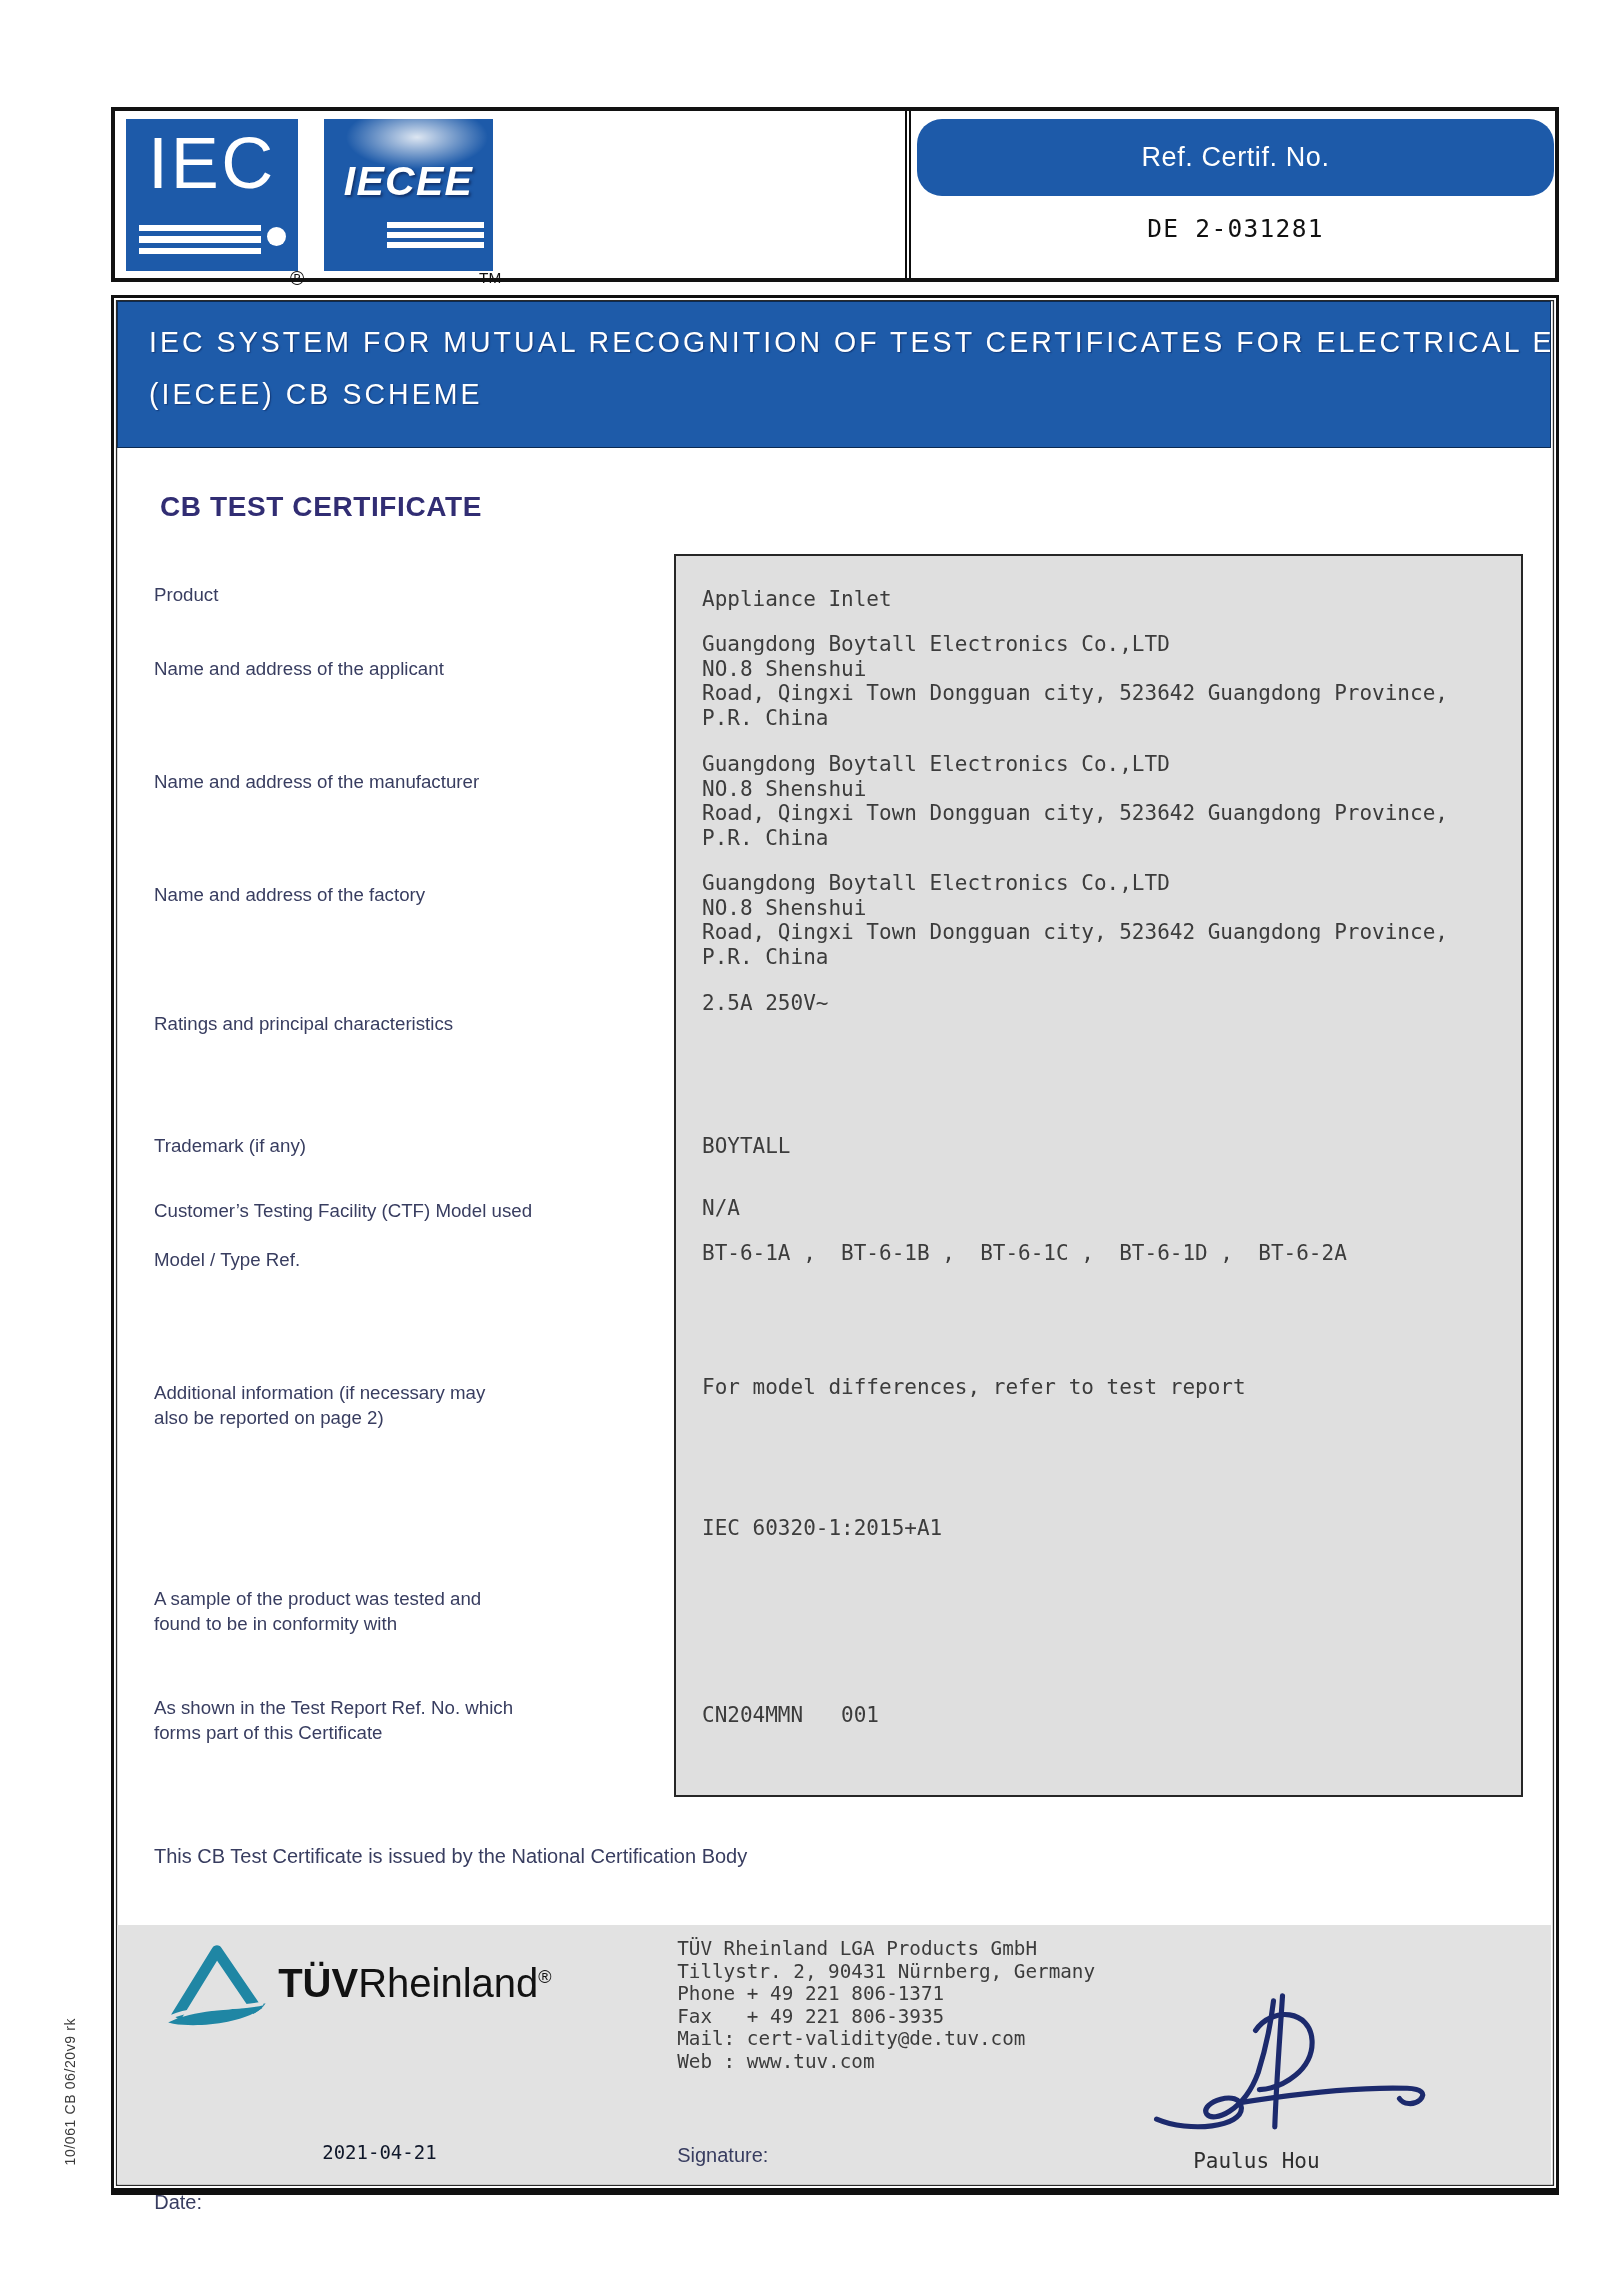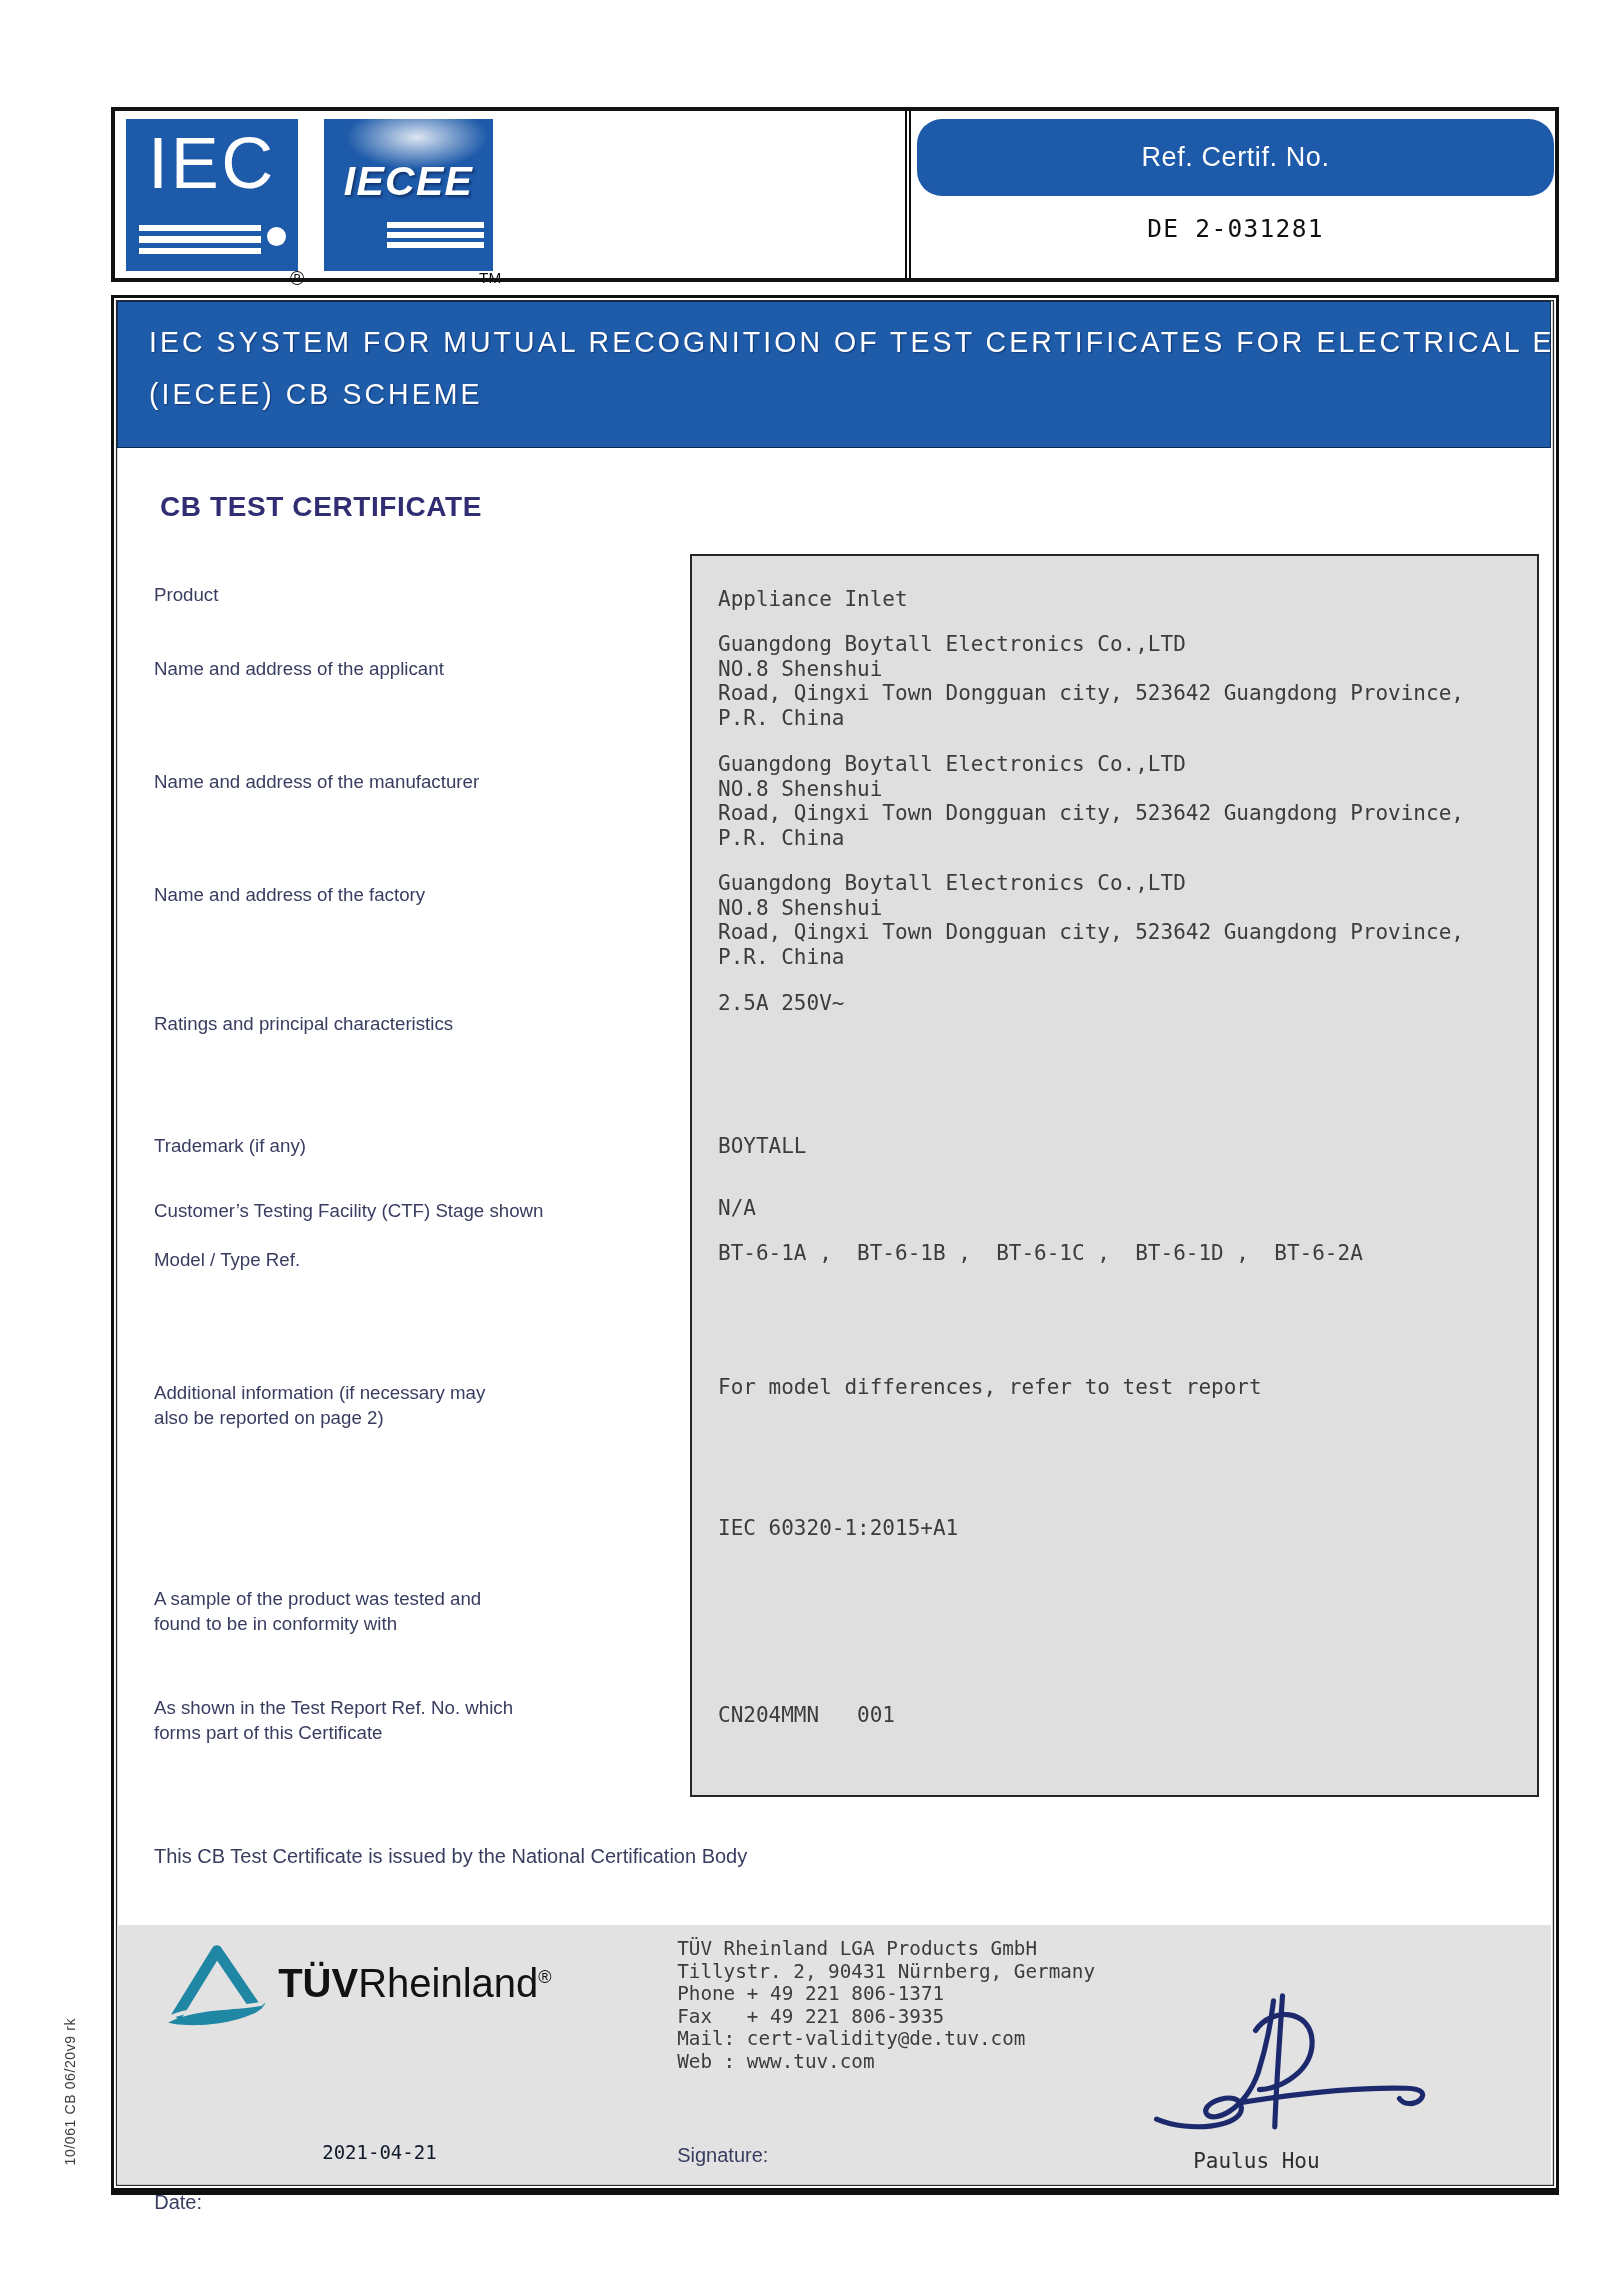--- a/index.html
+++ b/index.html
@@ -71,21 +71,21 @@
     position:absolute; left:46px; top:193px; font-size:28px; font-weight:700;
     color:#312d73; letter-spacing:0.6px;
   }
   .field-label {
     position:absolute; left:40px; font-size:18.7px; color:#383d60;
     line-height:1.35; white-space:pre-line; width:541px;
   }
   .issuer-line { position:absolute; left:40px; top:1547px; font-size:20px; color:#383d60; }
   .value-box {
     position:absolute; left:560px; top:256px; width:849px; height:1243px;
-    background:#dfdfdf; border:2.6px solid #262626;margin-left:16px;
+    background:#dfdfdf; border:2.6px solid #262626;
   }
   .value {
     position:absolute; left:26px; font-family:"DejaVu Sans Mono", monospace;
     font-size:21px; color:#3c3c3c; line-height:24.5px; white-space:pre; letter-spacing:0px;
   }
   
   .footer {
     position:absolute; left:3.2px; top:1627px; width:1434px; height:259px;
     background:#e2e2e2;
   }
@@ -156,21 +156,21 @@
     </div>
 
     <div class="doc-title">CB TEST CERTIFICATE</div>
 
     <div class="field-label" style="top:284px">Product</div>
     <div class="field-label" style="top:358px">Name and address of the applicant</div>
     <div class="field-label" style="top:471px">Name and address of the manufacturer</div>
     <div class="field-label" style="top:584px">Name and address of the factory</div>
     <div class="field-label" style="top:713px">Ratings and principal characteristics</div>
     <div class="field-label" style="top:835px">Trademark (if any)</div>
-    <div class="field-label" style="top:900px">Customer’s Testing Facility (CTF) Stage shown</div>
+    <div class="field-label" style="top:900px">Customer’s Testing Facility (CTF) Model used</div>
     <div class="field-label" style="top:949px">Model / Type Ref.</div>
     <div class="field-label" style="top:1082px">Additional information (if necessary may
 also be reported on page 2)</div>
     <div class="field-label" style="top:1288px">A sample of the product was tested and
 found to be in conformity with</div>
     <div class="field-label" style="top:1397px">As shown in the Test Report Ref. No. which
 forms part of this Certificate</div>
 
     <div class="issuer-line">This CB Test Certificate is issued by the National Certification Body</div>
 

